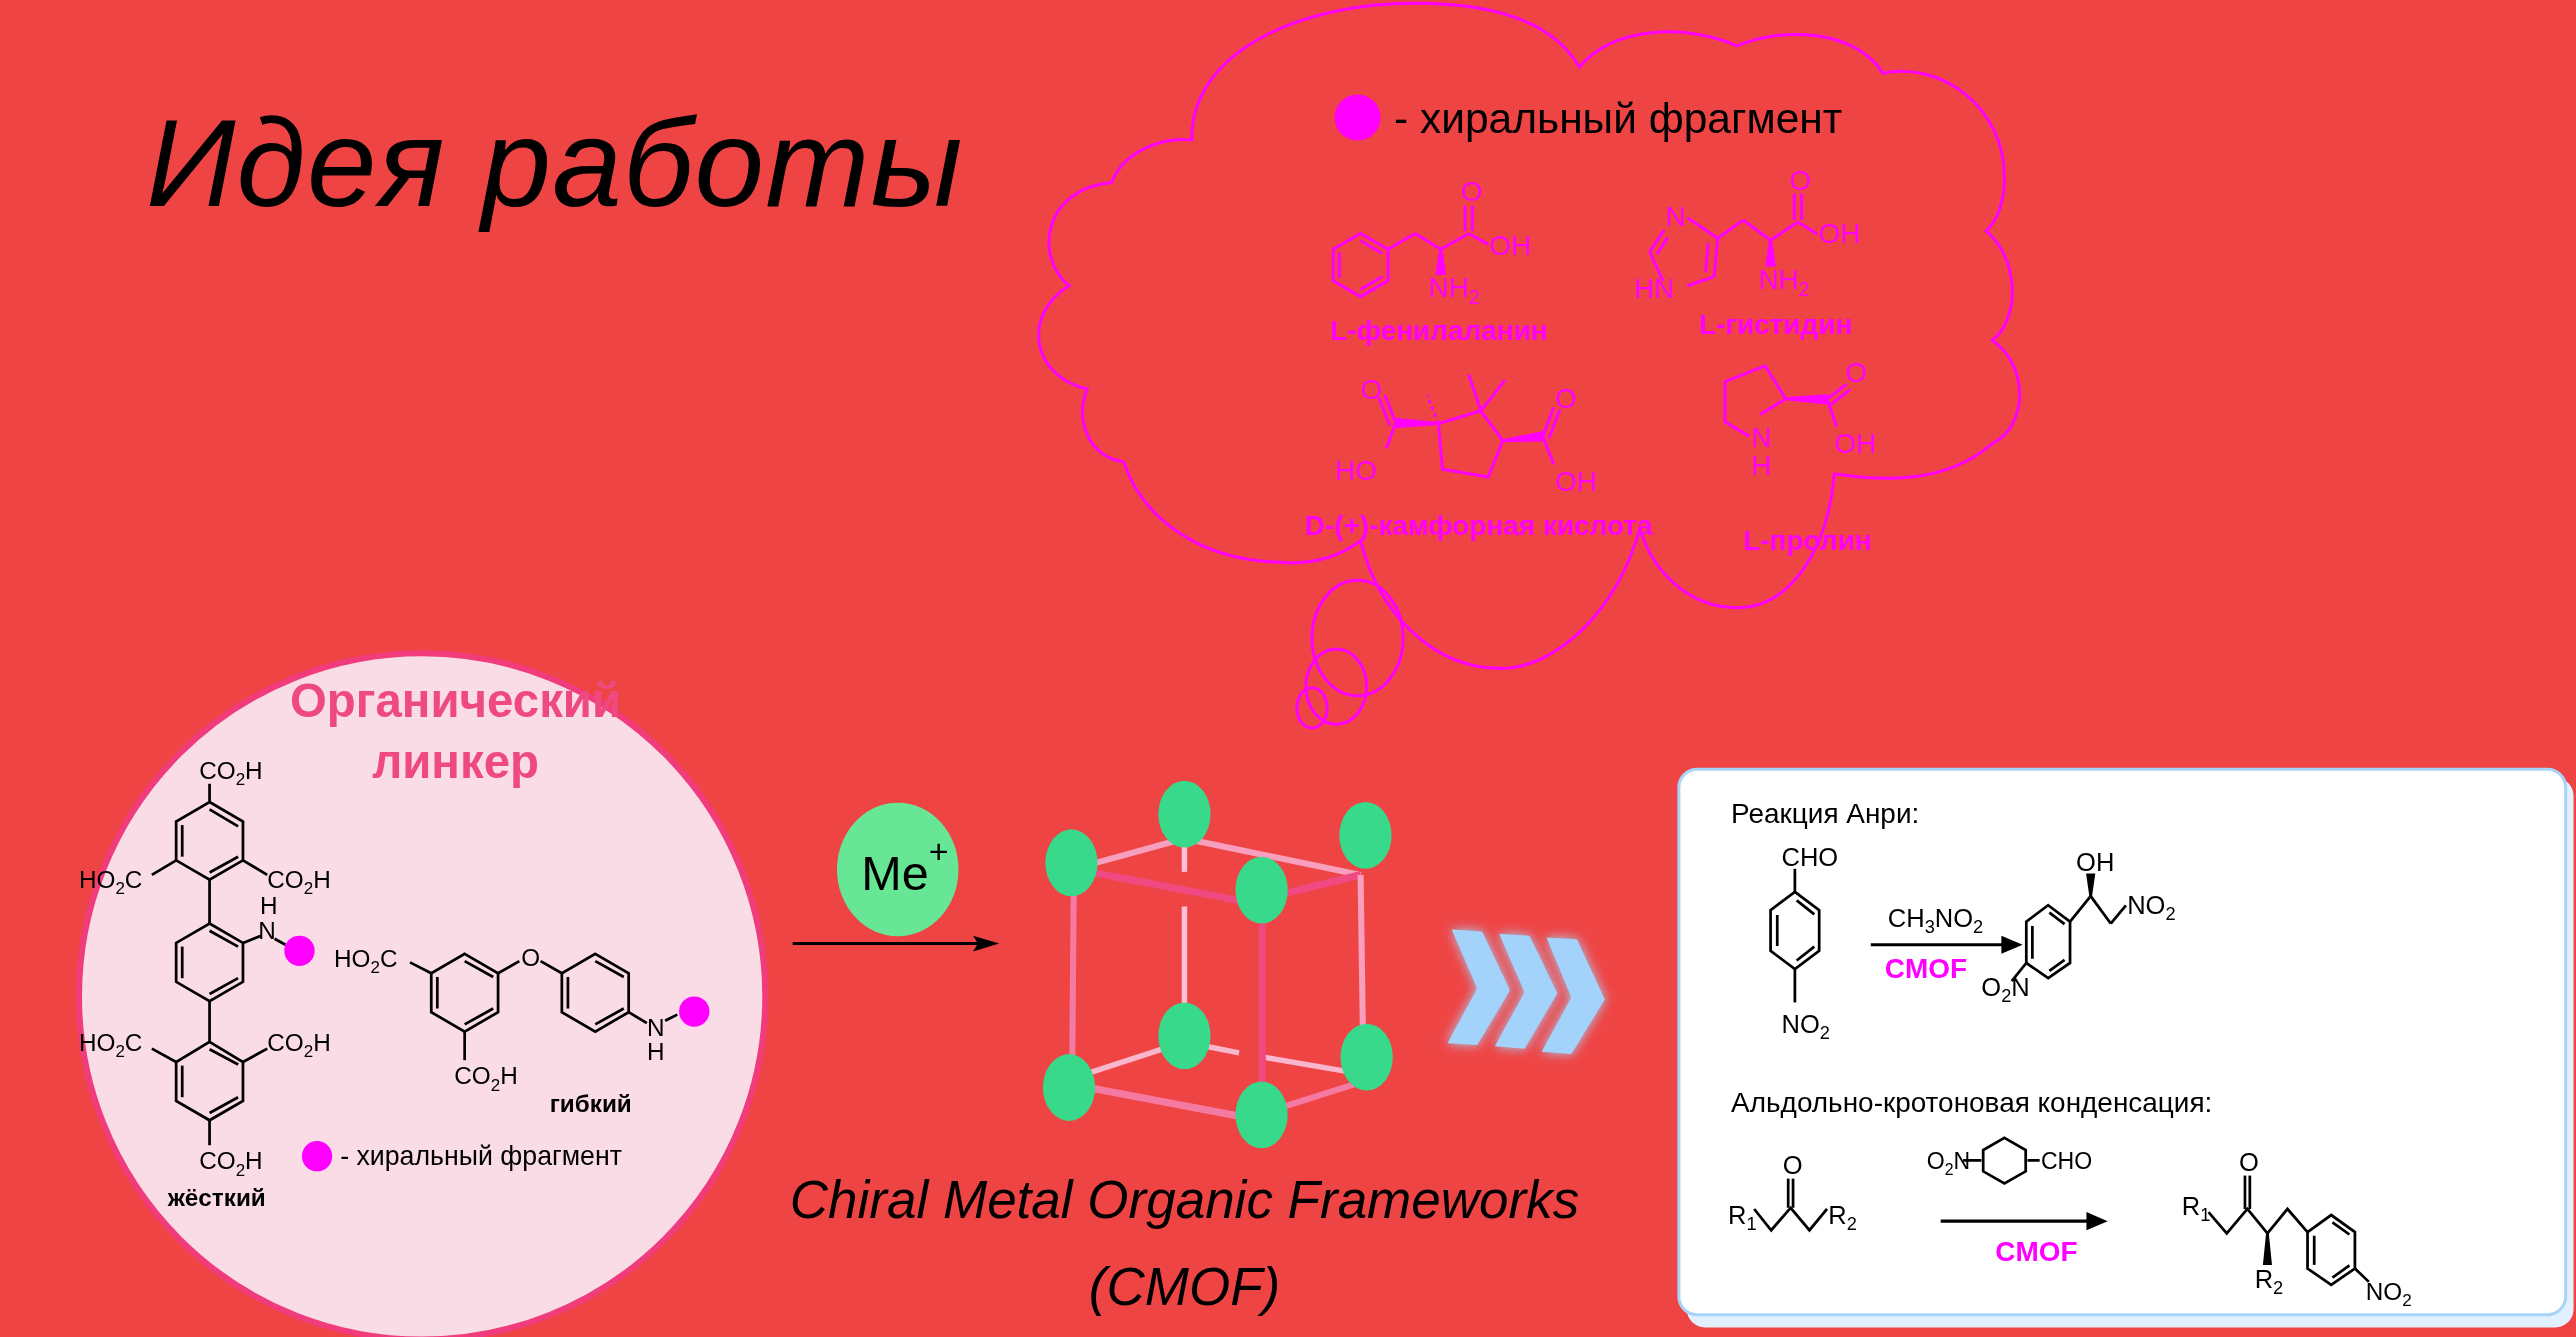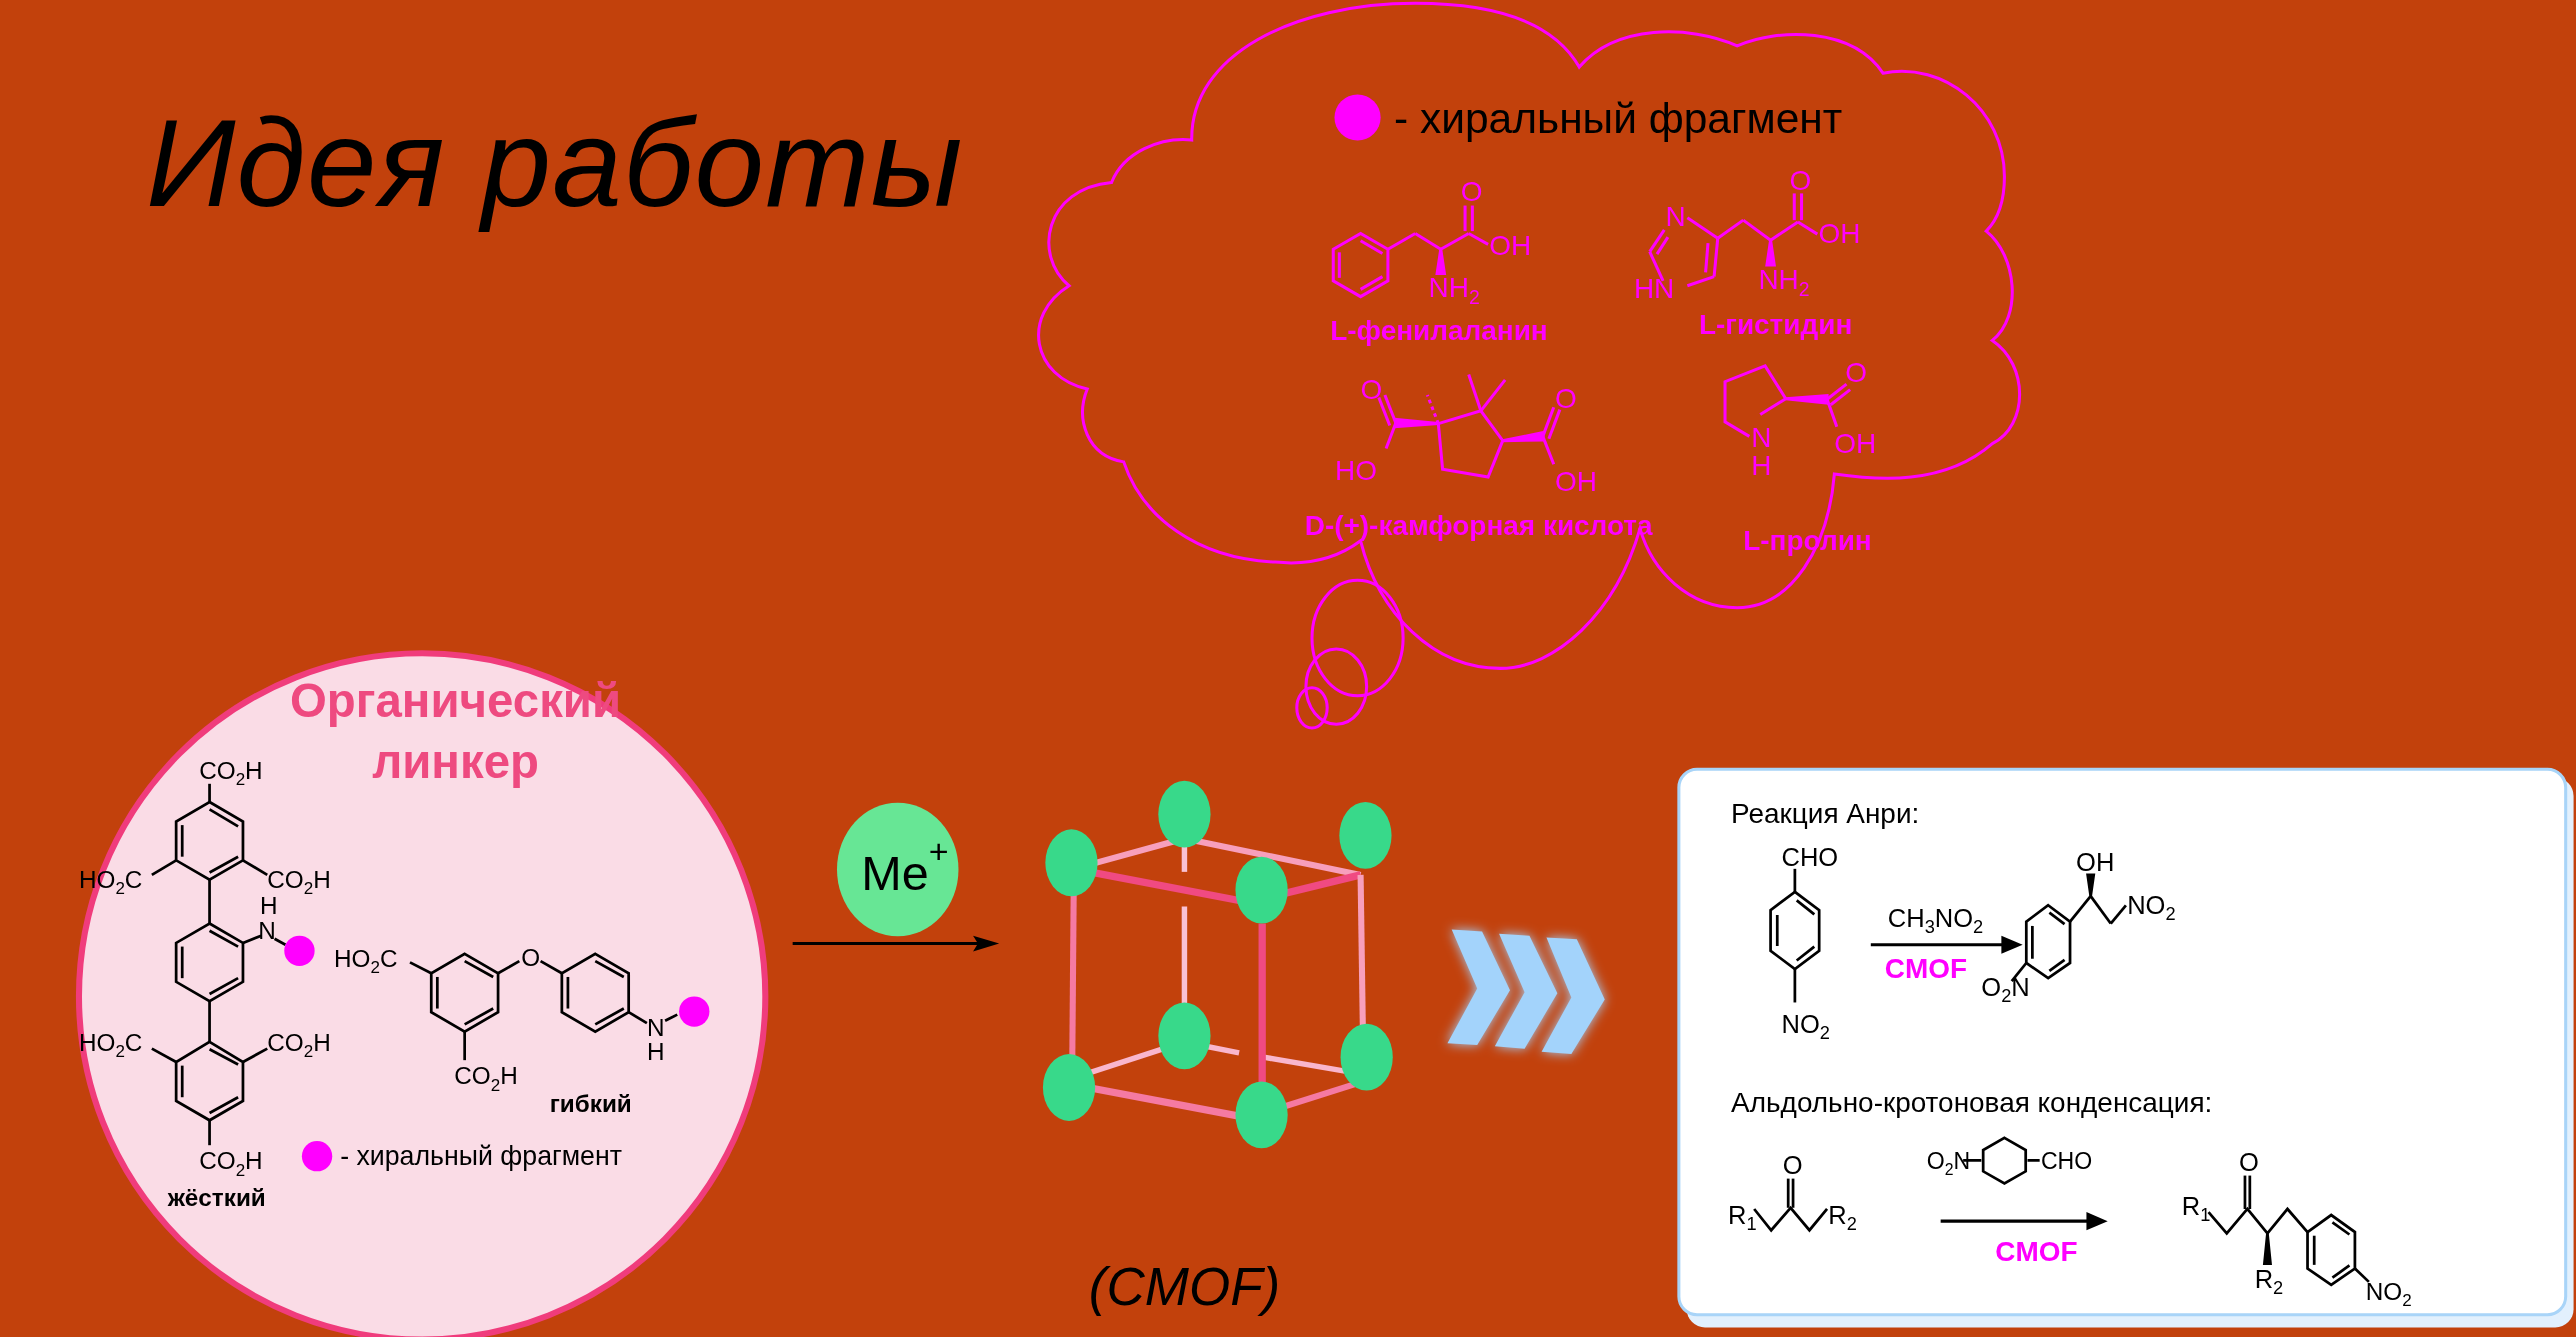--- a/index.html
+++ b/index.html
@@ -1,16 +1,16 @@
 <!DOCTYPE html>
 <html style="font-size:9.7px"><head>
 <meta charset="utf-8">
 <style>
   html, body { margin:0; padding:0; background:#ffffff; }
-  #stage { position:relative; width:2576px; height:1338px; overflow:hidden; background:#c2410c;
+  #stage { position:relative; width:2576px; height:1338px; overflow:hidden; background:#ef4444;
            font-family:"Liberation Sans", sans-serif; }
   svg text { font-family:"Liberation Sans", sans-serif; }
   .title { position:absolute; left:146px; top:91px; font-size:125px; font-style:italic; color:#000;
            font-family:"Liberation Sans", sans-serif; letter-spacing:1.2px; }
   .caption { position:absolute; left:723px; width:923px; text-align:center; font-style:italic;
              font-size:53px; color:#000; font-family:"Liberation Sans", sans-serif; }
   #svg-main { position:absolute; left:0; top:0; }
 </style>
 </head>
 <body>
@@ -320,15 +320,16 @@
       <line x1="3840" y1="2012" x2="3868" y2="2032"></line>
       <line x1="3840" y1="2103" x2="3868" y2="2083"></line>
       <line x1="3877" y1="2088" x2="3900" y2="2110"></line>
     </g>
     <text x="3686" y="1928" font-size="42" fill="#000">O</text>
     <text x="3592" y="2000" font-size="42" fill="#000"><tspan>R</tspan><tspan font-size="30" dy="10">1</tspan></text>
     <text x="3712" y="2120" font-size="42" fill="#000"><tspan>R</tspan><tspan font-size="30" dy="10">2</tspan></text>
     <text x="3895" y="2140" font-size="40" fill="#000"><tspan>NO</tspan><tspan font-size="28" dy="10">2</tspan></text>
   </svg>
 
+  <div class="caption" style="top:1169px;">Chiral Metal Organic Frameworks</div>
   <div class="caption" style="top:1236px;margin-top:20px;">(CMOF)</div>
 </div>
 
 
 </body></html>

